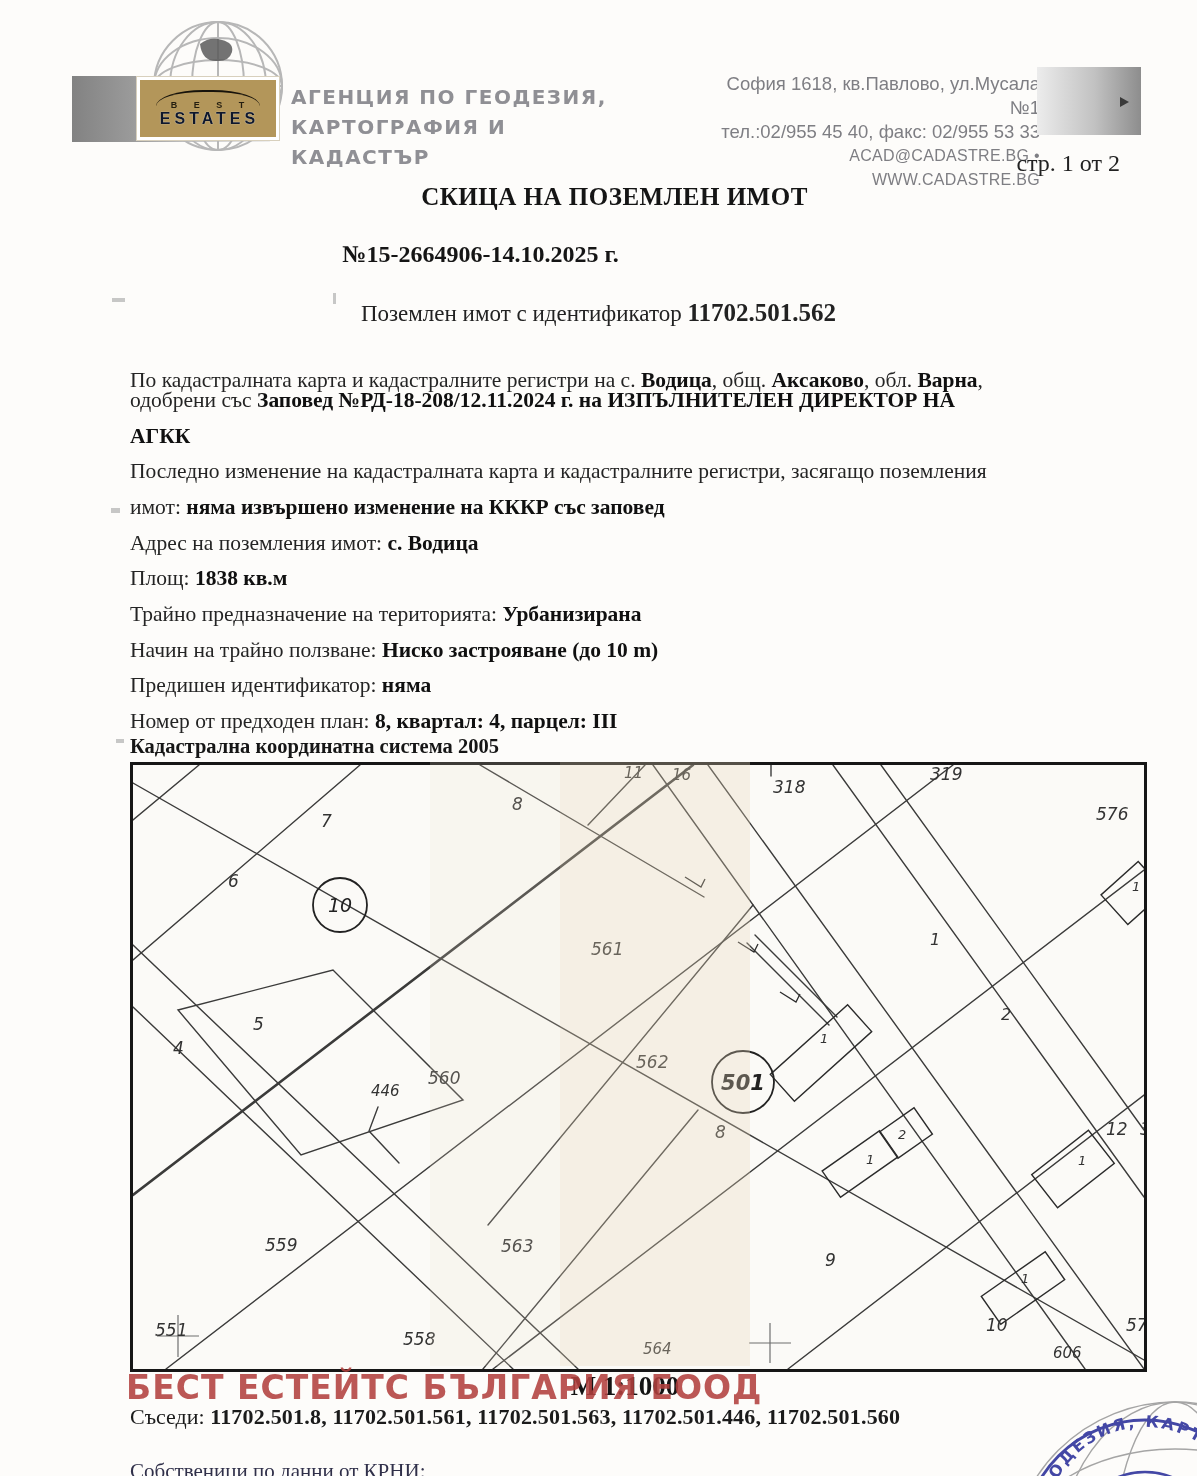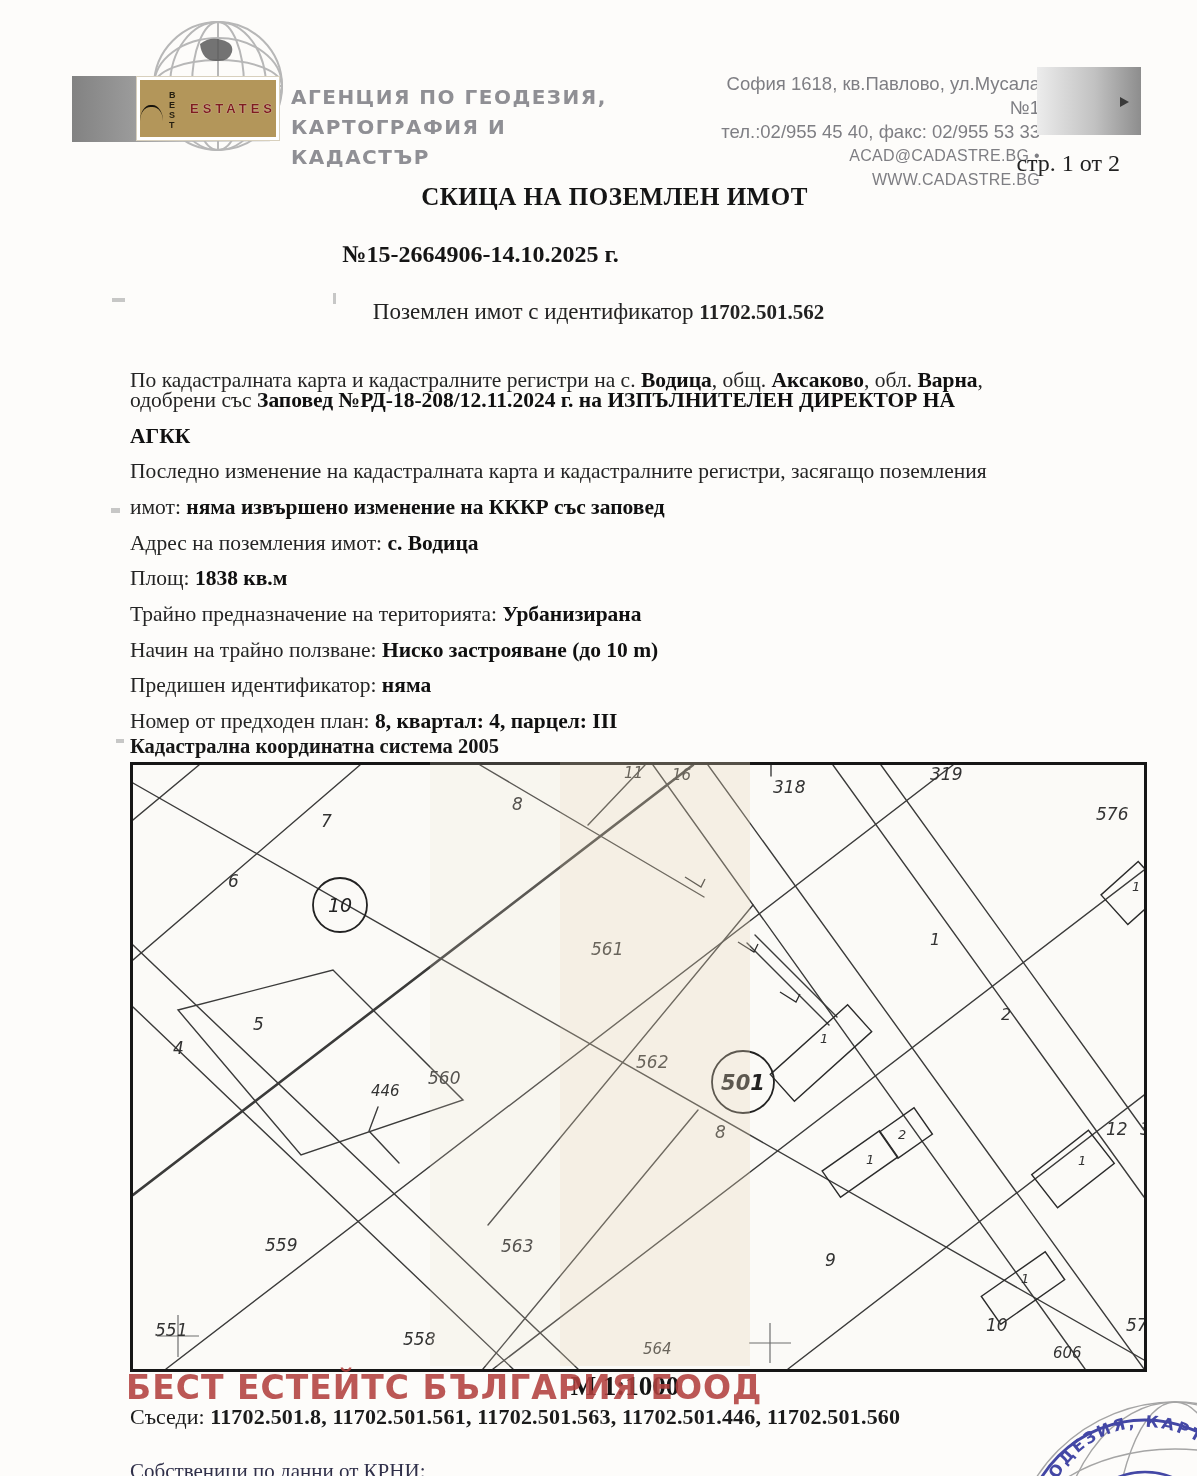--- a/index.html
+++ b/index.html
@@ -19,43 +19,43 @@
     background:linear-gradient(to right,#ececec,#c2c2c2 55%,#8d8d8d);
   }
   .bar-right .arrow{
     position:absolute;right:12px;top:30px;width:0;height:0;
     border-left:9px solid #3a3a3a;border-top:5px solid transparent;border-bottom:5px solid transparent;
   }
   .globe-logo{left:148px;top:18px;width:140px;height:140px;}
   .badge{
     left:137px;top:77px;width:136px;height:57px;background:#b3965a;
     border:3px solid #fff;box-shadow:0 0 0 1px #d8d0bd;
-    display:flex;flex-direction:row;align-items:center;justify-content:center;
+    display:flex;flex-direction:column;align-items:center;justify-content:center;
     font-family:"Liberation Sans","DejaVu Sans",sans-serif;
   }
   .badge .arc{width:104px;height:14px;border-top:2.5px solid #17130b;border-radius:50%/110% 110% 0 0;margin-bottom:-8px;}
   .badge .best{font-size:9px;letter-spacing:7px;color:#241e10;font-weight:bold;margin:2px 0 0 6px;}
-  .badge .estates{font-size:13px;letter-spacing:4px;color:#7f1d1d;font-weight:bold;margin-left:3px;text-shadow:0 0 1px #fff;}
+  .badge .estates{font-size:16px;letter-spacing:4px;color:#0f172a;font-weight:bold;margin-left:3px;text-shadow:0 0 1px #fff;}
   .agency{
     left:291px;top:82px;width:330px;
     font-family:"DejaVu Sans","Liberation Sans",sans-serif;font-weight:bold;
     font-size:20px;line-height:30px;letter-spacing:1.5px;color:#8f8f94;
   }
   .addr{
     left:700px;top:72px;width:340px;text-align:right;
     font-family:"Liberation Sans","DejaVu Sans",sans-serif;
     font-size:18.5px;line-height:24px;color:#7e7e83;
   }
   .addr .sm{font-size:16px;letter-spacing:.3px;}
   .page-ind{left:990px;top:150px;width:130px;font-size:24px;text-align:right;color:#222;}
   
   .doc-title{left:0;top:183px;width:1197px;text-align:center;font-size:25px;font-weight:bold;letter-spacing:.5px;color:#151515;padding-left:16px;}
   .doc-number{left:0;top:241px;width:961px;text-align:center;font-size:24px;font-weight:bold;color:#151515;}
   .doc-ident{left:0;top:299px;width:1197px;text-align:center;font-size:23px;color:#222;}
-  .doc-ident b{font-size:21px;margin-top:11px;}
+  .doc-ident b{font-size:25px;margin-top:11px;}
   
   .bodyline{left:130px;width:1015px;font-size:21.5px;color:#242424;white-space:nowrap;}
   .bodyline b{color:#101010;}
   .map-caption{left:130px;top:735px;font-size:20.5px;font-weight:bold;color:#161616;}
   
   .map{
     left:130px;top:762px;width:1011px;height:604px;
     border:3px solid #161616;box-sizing:content-box;background:#fbfaf7;
   }
   .map svg{display:block;}

